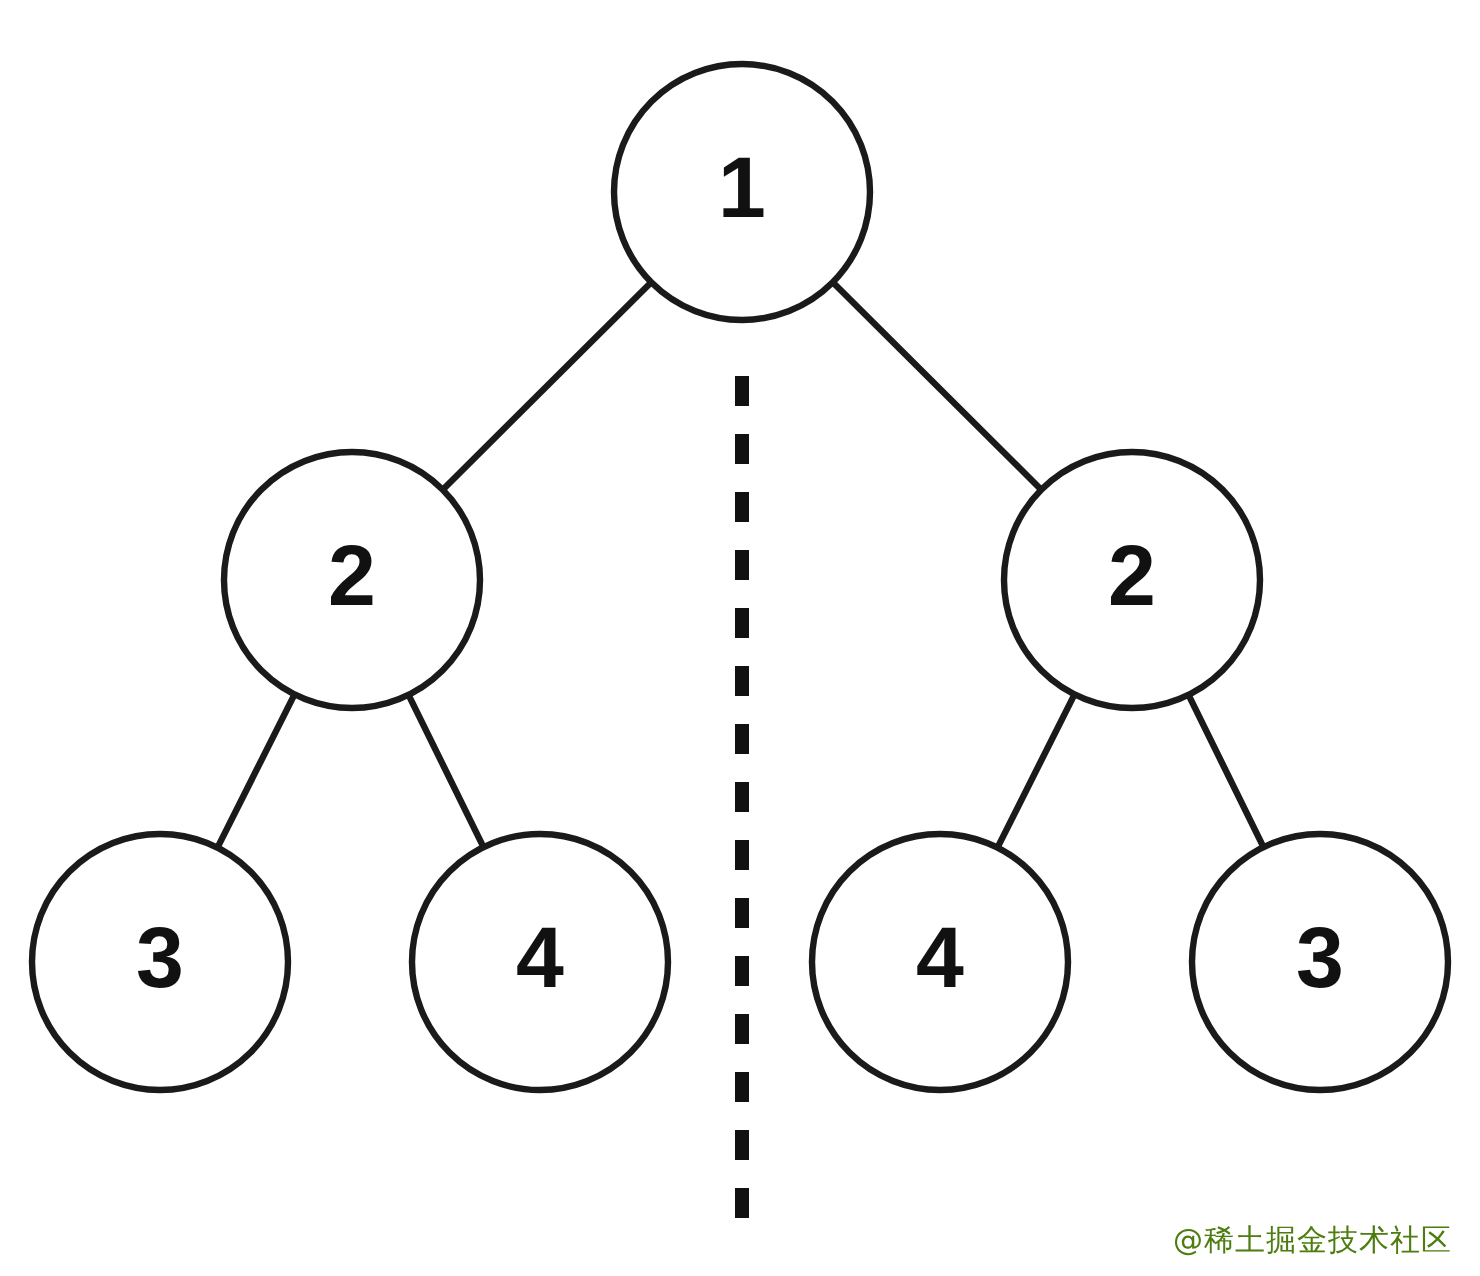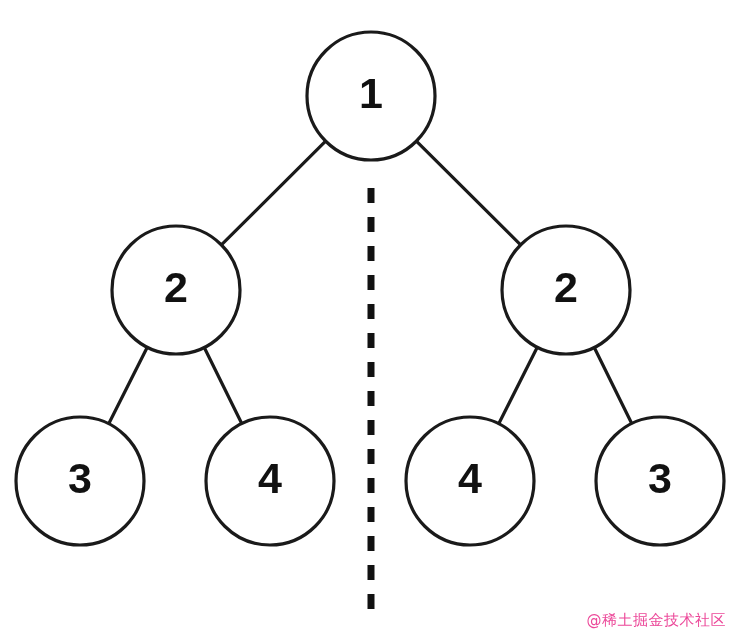--- a/index.html
+++ b/index.html
@@ -49,21 +49,21 @@
     text-anchor: middle;
     dominant-baseline: middle;
     user-select: none;
   }
   .watermark {
     position: absolute;
     right: 14px;
     bottom: 8px;
     font-family: "DejaVu Sans", "Liberation Sans", sans-serif;
     font-size: 15px;
-    color: #ec4899;
+    color: #4d7c0f;
     letter-spacing: 0.5px;
     white-space: nowrap;
     user-select: none;
   }
 </style>
 </head>
 <body>
 
 <div id="canvas-wrap">
   <svg id="tree-svg" viewBox="0 0 740 638" xmlns="http://www.w3.org/2000/svg">

